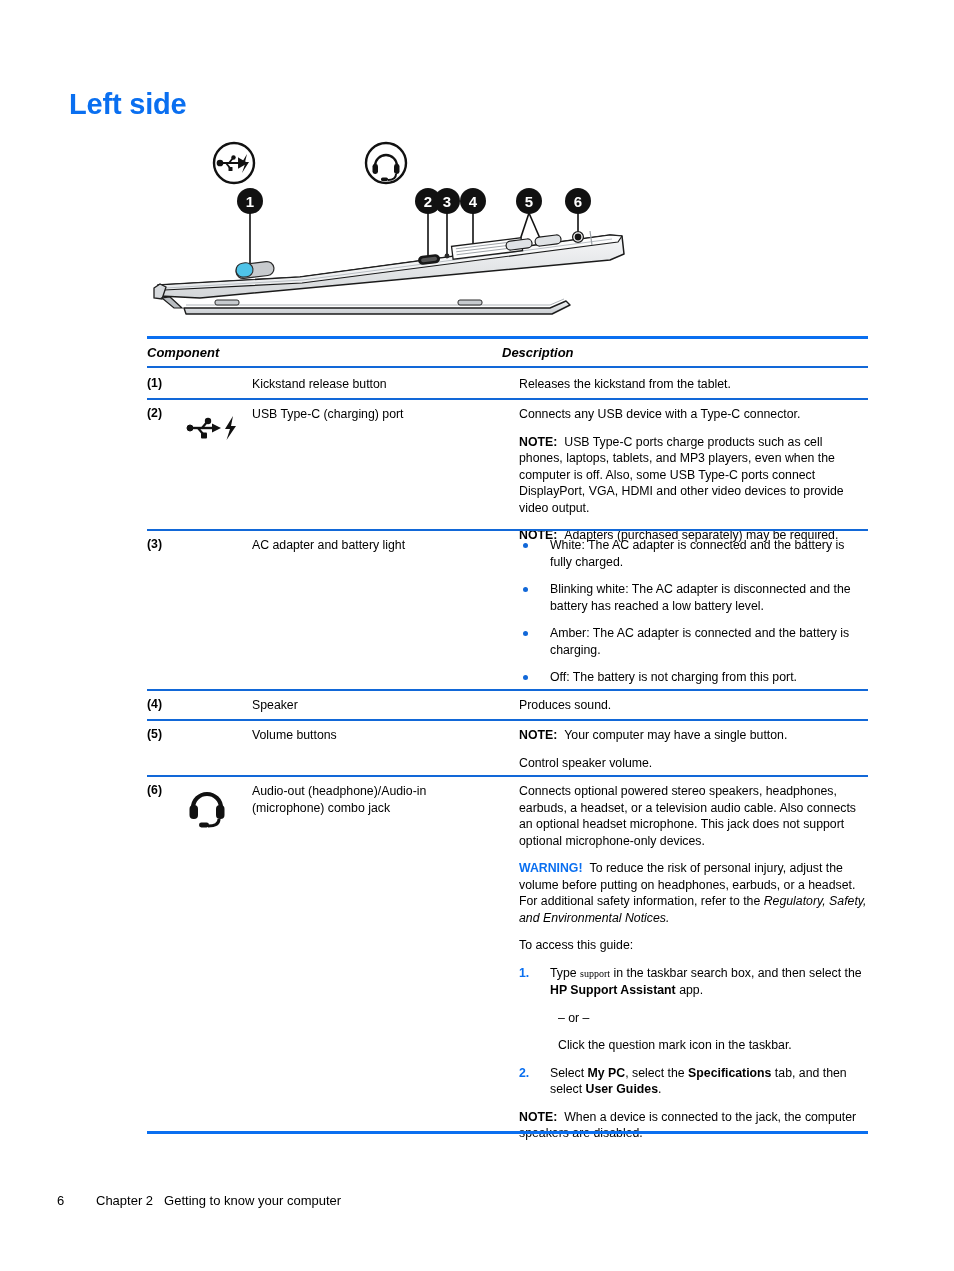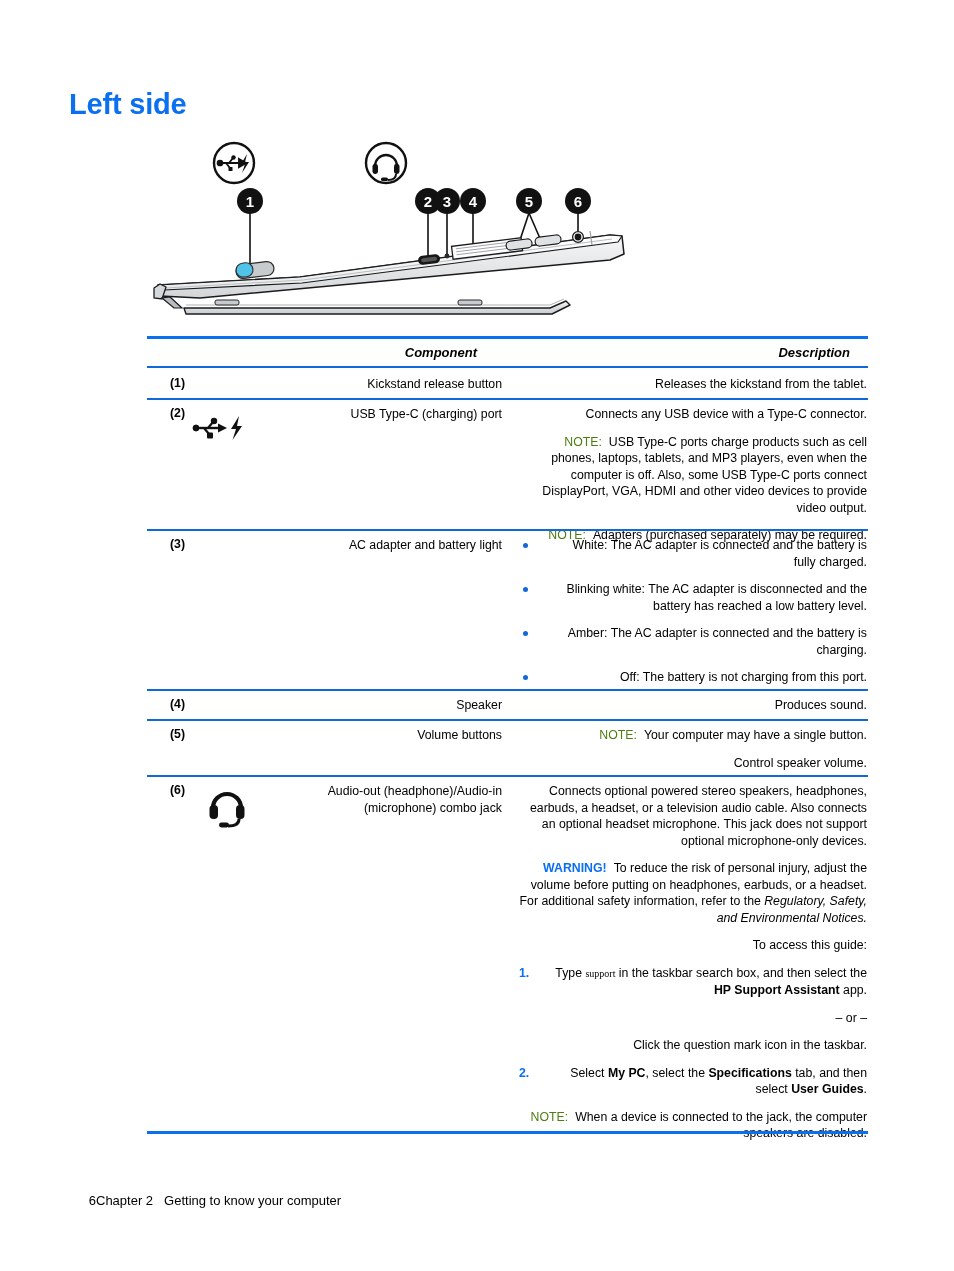--- a/index.html
+++ b/index.html
@@ -14,21 +14,20 @@
     font-family: "Liberation Sans", sans-serif;
     color: #000000;
     -webkit-font-smoothing: antialiased;
   }
   .page {
     position: absolute;
     inset: 0;
     width: 903px;
     height: 1271px;
     overflow: hidden;
-    text-align: right;
   }
 
   
   .page-title {
     position: absolute;
     left: 69px;
     top: 88px;
     font-size: 29px;
     font-weight: bold;
     color: #0a6ff0;
@@ -97,22 +96,22 @@
     width: 348px;
     font-size: 12.3px;
     line-height: 16.5px;
   }
   .hdr {
     font-size: 13px;
     font-weight: bold;
     font-style: italic;
   }
   .note-lbl {
-    color: #4d7c0f;
-    font-weight: normal;
+    color: #000000;
+    font-weight: bold;
   }
   .warn-lbl {
     color: #0a6ff0;
     font-weight: bold;
   }
   .p { margin: 0 0 11px 0; }
   .p:last-child { margin-bottom: 0; }
   .gap { display: inline-block; width: 7px; }
   .bullets {
     margin: 0;
@@ -152,21 +151,21 @@
   .steps > li:last-child { margin-bottom: 0; }
   .step-num {
     position: absolute;
     left: 0;
     top: 0;
     color: #0a6ff0;
     font-weight: bold;
     font-size: 12.3px;
   }
   .sub {
-    margin: 11px 0 0 16px;
+    margin: 11px 0 0 8px;
   }
   .mono {
     font-family: Liberation Serif, serif;
     font-size: 10px;
   }
   .b { font-weight: bold; }
   .i { font-style: italic; }
 
   
   .footer {

